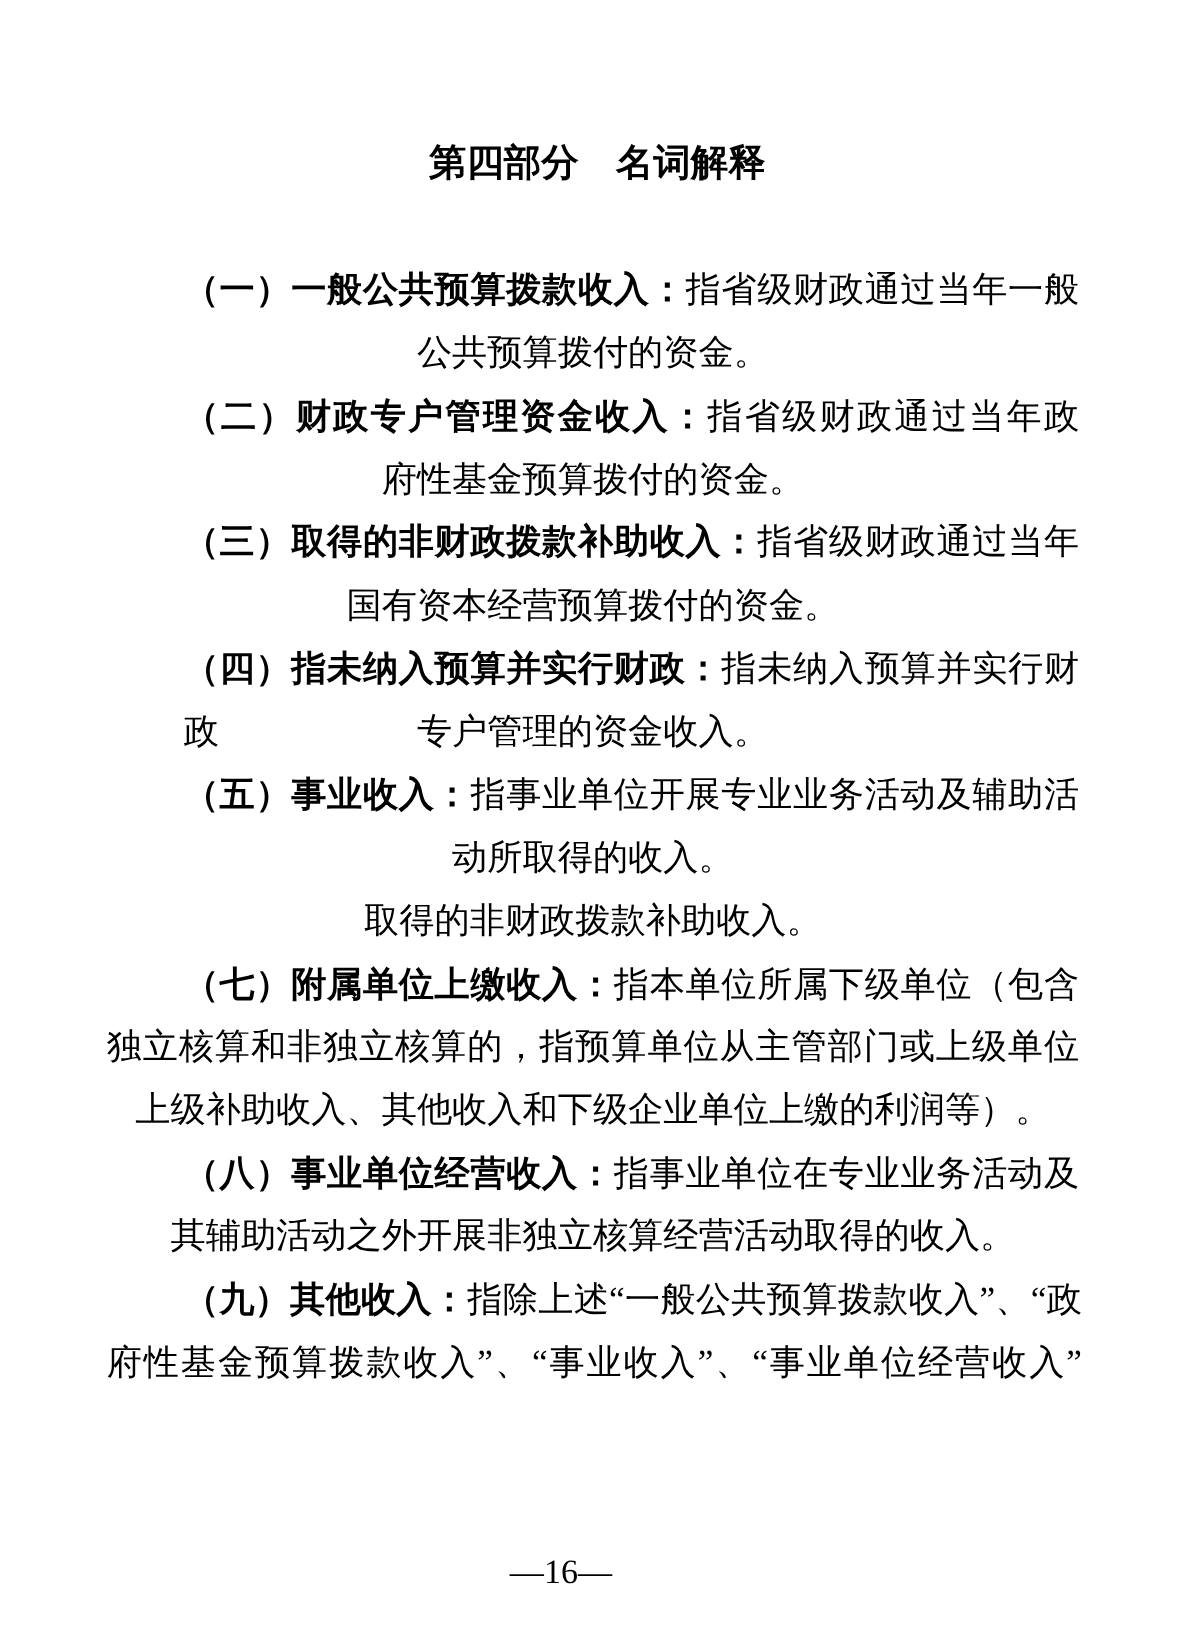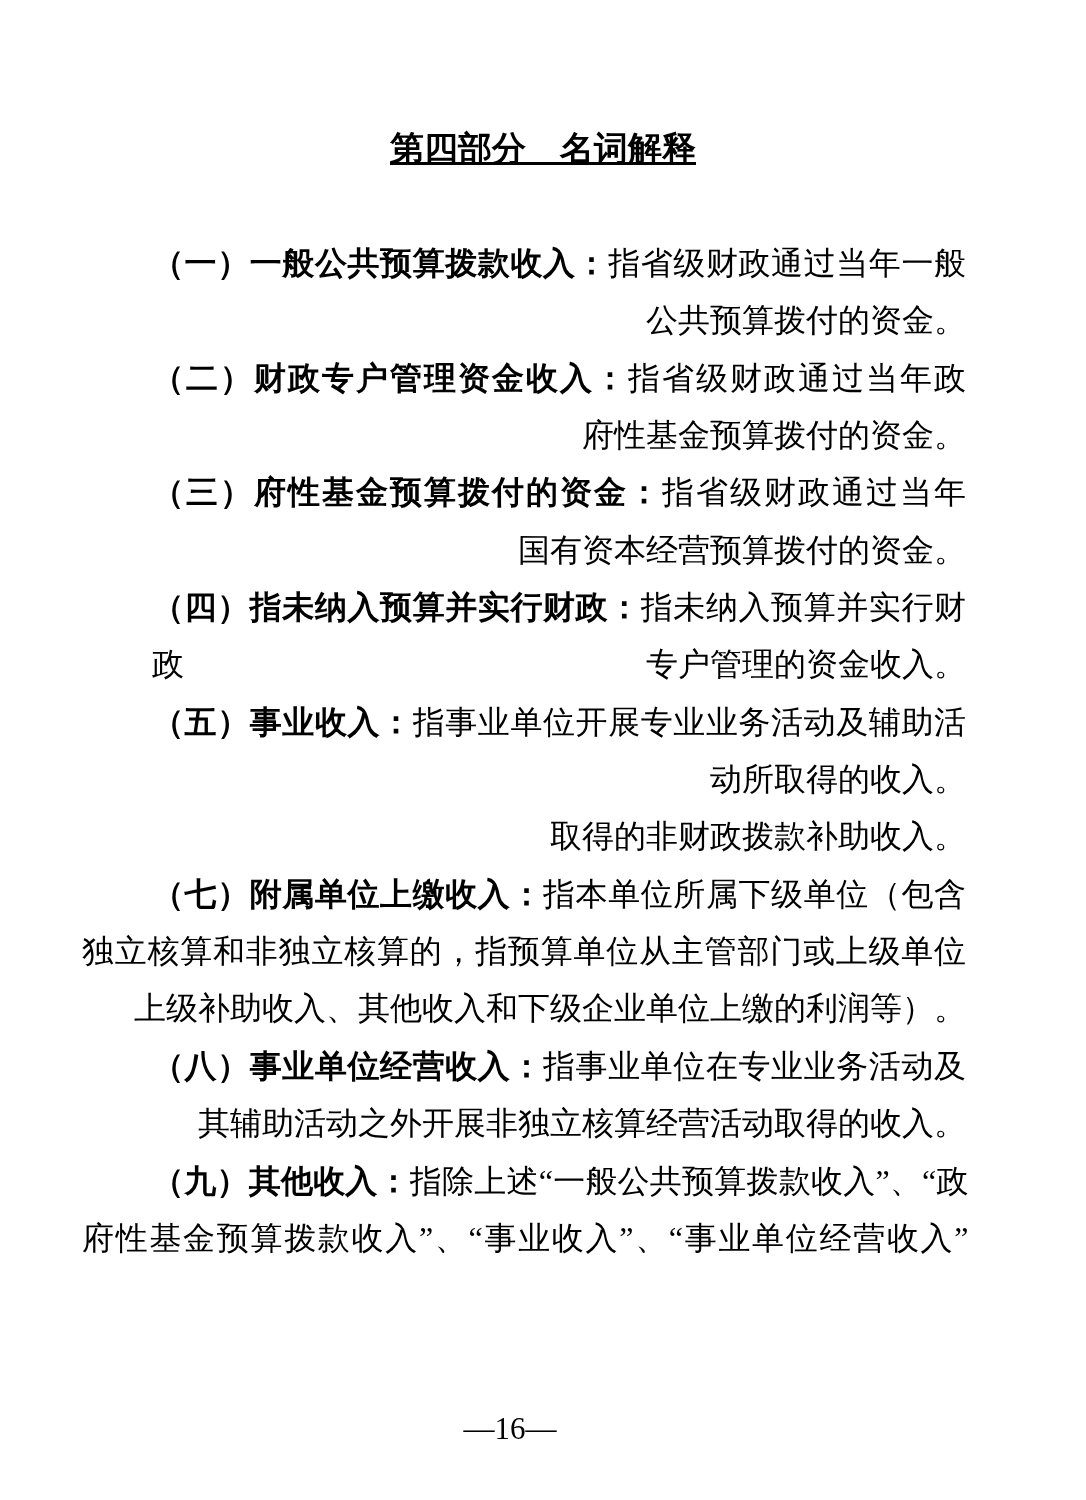--- a/index.html
+++ b/index.html
@@ -21,33 +21,32 @@
     top: 128px;
     left: 0;
     width: 100%;
     margin: 0;
     text-align: center;
     font-family: "Liberation Sans", "DejaVu Sans", sans-serif;
     font-weight: 700;
     font-size: 34px;
     letter-spacing: 0;
     line-height: 40px;
-    text-decoration: underline;
   }
   .body-text {
     position: absolute;
-    left: 82px;
+    left: 97px;
     top: 235px;
     width: 884px;
   }
   .line {
     height: 57.35px;
     line-height: 57.35px;
     font-size: 32px;
-    text-align: right;
+    text-align: center;
     white-space: normal;
     overflow: visible;
   }
   .line.fill {
     text-align: justify;
     text-align-last: justify;
   }
   .line.indent {
     padding-left: 70px;
   }
@@ -69,21 +68,21 @@
 </head>
 <body>
 
 <div class="page">
   <h1 class="title">第四部分　名词解释</h1>
   <div class="body-text">
       <div class="line indent fill"><b>（一）一般公共预算拨款收入：</b><span>指省级财政通过当年一般</span></div>
       <div class="line"><span>公共预算拨付的资金。</span></div>
       <div class="line indent fill"><b>（二）财政专户管理资金收入：</b><span>指省级财政通过当年政</span></div>
       <div class="line"><span>府性基金预算拨付的资金。</span></div>
-      <div class="line indent fill"><b>（三）府性基金预算拨付的资金：</b><span>指省级财政通过当年</span></div>
+      <div class="line indent fill"><b>（三）取得的非财政拨款补助收入：</b><span>指省级财政通过当年</span></div>
       <div class="line"><span>国有资本经营预算拨付的资金。</span></div>
       <div class="line indent fill"><b>（四）指未纳入预算并实行财政：</b><span>指未纳入预算并实行财政</span></div>
       <div class="line"><span>专户管理的资金收入。</span></div>
       <div class="line indent fill"><b>（五）事业收入：</b><span>指事业单位开展专业业务活动及辅助活</span></div>
       <div class="line"><span>动所取得的收入。</span></div>
       <div class="line"><span>取得的非财政拨款补助收入。</span></div>
       <div class="line indent fill"><b>（七）附属单位上缴收入：</b><span>指本单位所属下级单位（包含</span></div>
       <div class="line fill"><span>独立核算和非独立核算的，指预算单位从主管部门或上级单位</span></div>
       <div class="line"><span>上级补助收入、其他收入和下级企业单位上缴的利润等）。</span></div>
       <div class="line indent fill"><b>（八）事业单位经营收入：</b><span>指事业单位在专业业务活动及</span></div>

